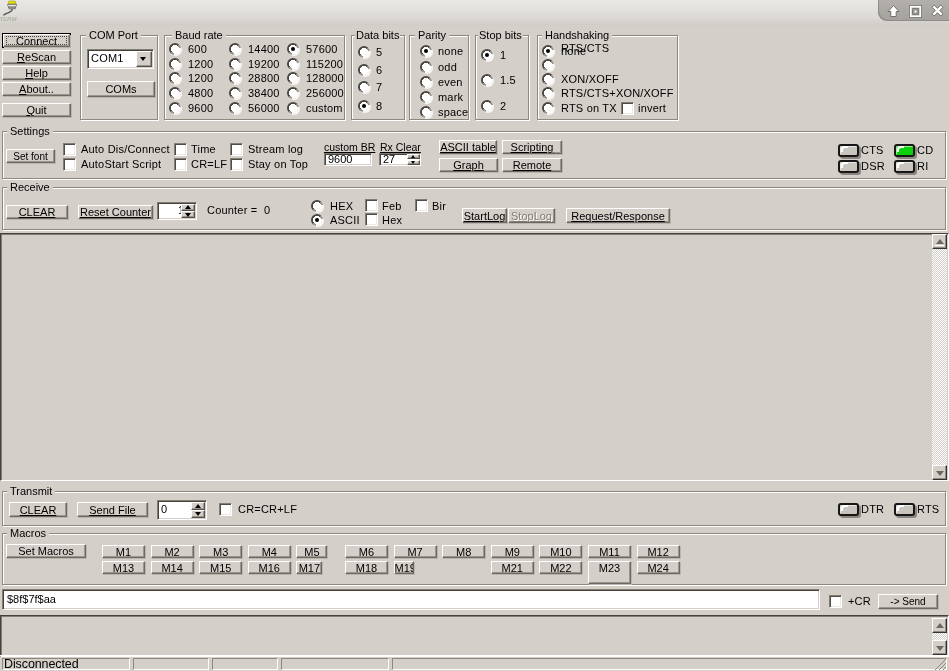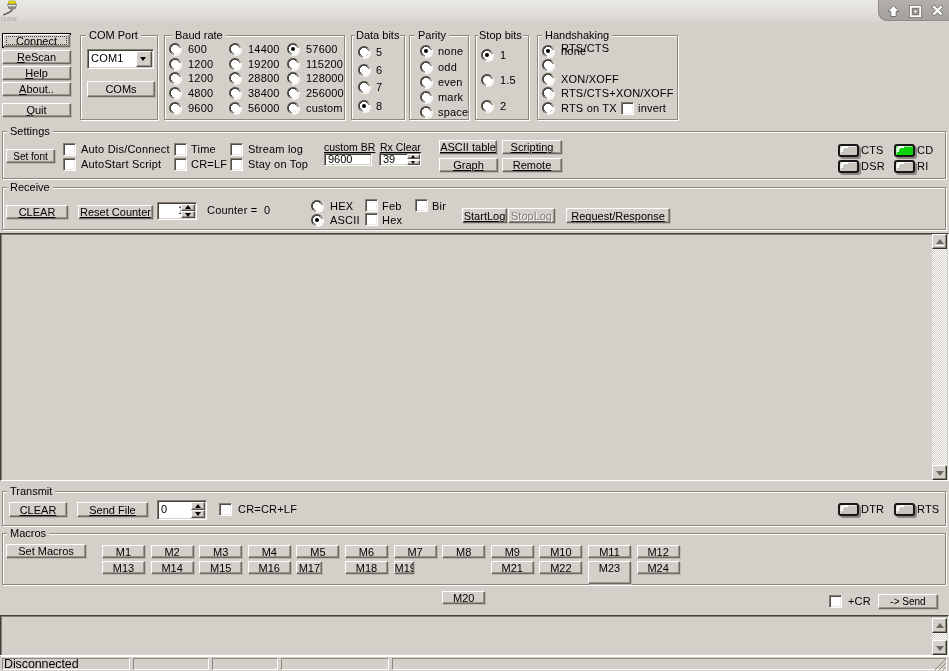--- a/index.html
+++ b/index.html
@@ -172,21 +172,21 @@
     <div class="lb" style="left:191px;top:143px">Time</div>
 <div class="chk" style="left:174px;top:158px"></div>
     <div class="lb" style="left:191px;top:158px">CR=LF</div>
 <div class="chk" style="left:230px;top:143px"></div>
     <div class="lb" style="left:248px;top:143px">Stream log</div>
 <div class="chk" style="left:230px;top:158px"></div>
     <div class="lb" style="left:248px;top:158px">Stay on Top</div>
 <div class="lb ub" style="left:324px;top:141px;font-size:10.5px;letter-spacing:0">custom BR</div>
 <div class="inp" style="left:324px;top:153px;width:48px;height:13px;line-height:11px;padding-left:3px">9600</div>
 <div class="lb ub" style="left:380px;top:141px;font-size:10.5px;letter-spacing:0">Rx Clear</div>
-<div class="inp" style="left:379px;top:153px;width:42px;height:13px;line-height:11px;padding-left:3px">39</div>
+<div class="inp" style="left:379px;top:153px;width:42px;height:13px;line-height:11px;padding-left:3px">27</div>
 <div class="sp" style="left:407px;top:154px;width:13px;height:5px"></div>
 <div class="tri-u" style="left:411px;top:155px;border-width:2.5px;border-bottom-width:3px"></div>
 <div class="sp" style="left:407px;top:160px;width:13px;height:5px"></div>
 <div class="tri-d" style="left:411px;top:161px;border-width:2.5px;border-top-width:3px"></div>
 <div class="b ub" style="left:439px;top:140px;width:58px;height:14px;line-height:13px">ASCII table</div>
 <div class="b ub" style="left:502px;top:140px;width:60px;height:14px;line-height:13px">Scripting</div>
 <div class="b ub" style="left:439px;top:158px;width:59px;height:14px;line-height:13px">Graph</div>
 <div class="b ub" style="left:502px;top:158px;width:60px;height:14px;line-height:13px">Remote</div>
 <div class="led" style="left:838px;top:144px"></div>
     <div class="lb" style="left:861px;top:144px">CTS</div>
@@ -245,41 +245,42 @@
 <div class="led" style="left:894px;top:503px"></div>
     <div class="lb" style="left:917px;top:503px">RTS</div>
 
 <div class="grp" style="left:2px;top:533px;width:944px;height:52px"></div>
 <div class="glab" style="left:7px;top:528px">Macros</div>
 <div class="b" style="left:6px;top:544px;width:80px;height:14px;line-height:13px">Set Macros</div>
 <div class="b" style="left:102.0px;top:545px;width:43px;height:13px;line-height:12px">M1</div>
 <div class="b" style="left:150.6px;top:545px;width:43px;height:13px;line-height:12px">M2</div>
 <div class="b" style="left:199.2px;top:545px;width:43px;height:13px;line-height:12px">M3</div>
 <div class="b" style="left:247.8px;top:545px;width:43px;height:13px;line-height:12px">M4</div>
-<div class="b" style="left:296.4px;top:545px;width:43px;height:13px;line-height:12px">M5</div>
+<div class="b" style="left:296.4px;top:545px;width:31px;height:13px;line-height:12px">M5</div>
 <div class="b" style="left:345.0px;top:545px;width:43px;height:13px;line-height:12px">M6</div>
 <div class="b" style="left:393.6px;top:545px;width:43px;height:13px;line-height:12px">M7</div>
 <div class="b" style="left:442.2px;top:545px;width:43px;height:13px;line-height:12px">M8</div>
 <div class="b" style="left:490.8px;top:545px;width:43px;height:13px;line-height:12px">M9</div>
 <div class="b" style="left:539.4px;top:545px;width:43px;height:13px;line-height:12px">M10</div>
 <div class="b" style="left:588.0px;top:545px;width:43px;height:13px;line-height:12px">M11</div>
 <div class="b" style="left:636.6px;top:545px;width:43px;height:13px;line-height:12px">M12</div>
 <div class="b" style="left:102.0px;top:561px;width:43px;height:13px;line-height:12px">M13</div>
 <div class="b" style="left:150.6px;top:561px;width:43px;height:13px;line-height:12px">M14</div>
 <div class="b" style="left:199.2px;top:561px;width:43px;height:13px;line-height:12px">M15</div>
 <div class="b" style="left:247.8px;top:561px;width:43px;height:13px;line-height:12px">M16</div>
 <div class="b" style="left:296.4px;top:561px;width:26px;height:13px;line-height:12px">M17</div>
 <div class="b" style="left:345.0px;top:561px;width:43px;height:13px;line-height:12px">M18</div>
 <div class="b" style="left:393.6px;top:561px;width:20px;height:13px;line-height:12px">M19</div>
 <div class="b" style="left:442.2px;top:591px;width:43px;height:13px;line-height:12px">M20</div>
 <div class="b" style="left:490.8px;top:561px;width:43px;height:13px;line-height:12px">M21</div>
 <div class="b" style="left:539.4px;top:561px;width:43px;height:13px;line-height:12px">M22</div>
 <div class="b" style="left:588.0px;top:561px;width:43px;height:23px;line-height:12px">M23</div>
 <div class="b" style="left:636.6px;top:561px;width:43px;height:13px;line-height:12px">M24</div>
 
+<div class="inp" style="left:2px;top:589px;width:818px;height:21px;line-height:18px;padding-left:4px">$8f$7f$aa</div>
 <div class="chk" style="left:829px;top:595px"></div>
 <div class="lb" style="left:848px;top:595px">+CR</div>
 <div class="b" style="left:878px;top:594px;width:60px;height:15px;line-height:14px;font-size:10px">-&gt; Send</div>
 
 <div class="abs" style="left:0;top:615px;width:949px;height:42px;background:#d4d0c9;border:1px solid;border-color:#45423e #fff #fff #45423e;box-shadow:inset 1px 1px 0 #827e76"></div>
 <div class="sb" style="left:932px;top:618px;width:15px;height:15px"></div>
 <i class="abs" style="left:936px;top:623px;width:0;height:0;border:4px solid transparent;border-bottom:5px solid #6b6862;border-top:none"></i>
 <div class="dith" style="left:932px;top:633px;width:15px;height:7px"></div>
 <div class="sb" style="left:932px;top:640px;width:15px;height:15px"></div>
 <i class="abs" style="left:936px;top:646px;width:0;height:0;border:4px solid transparent;border-top:5px solid #6b6862;border-bottom:none"></i>

